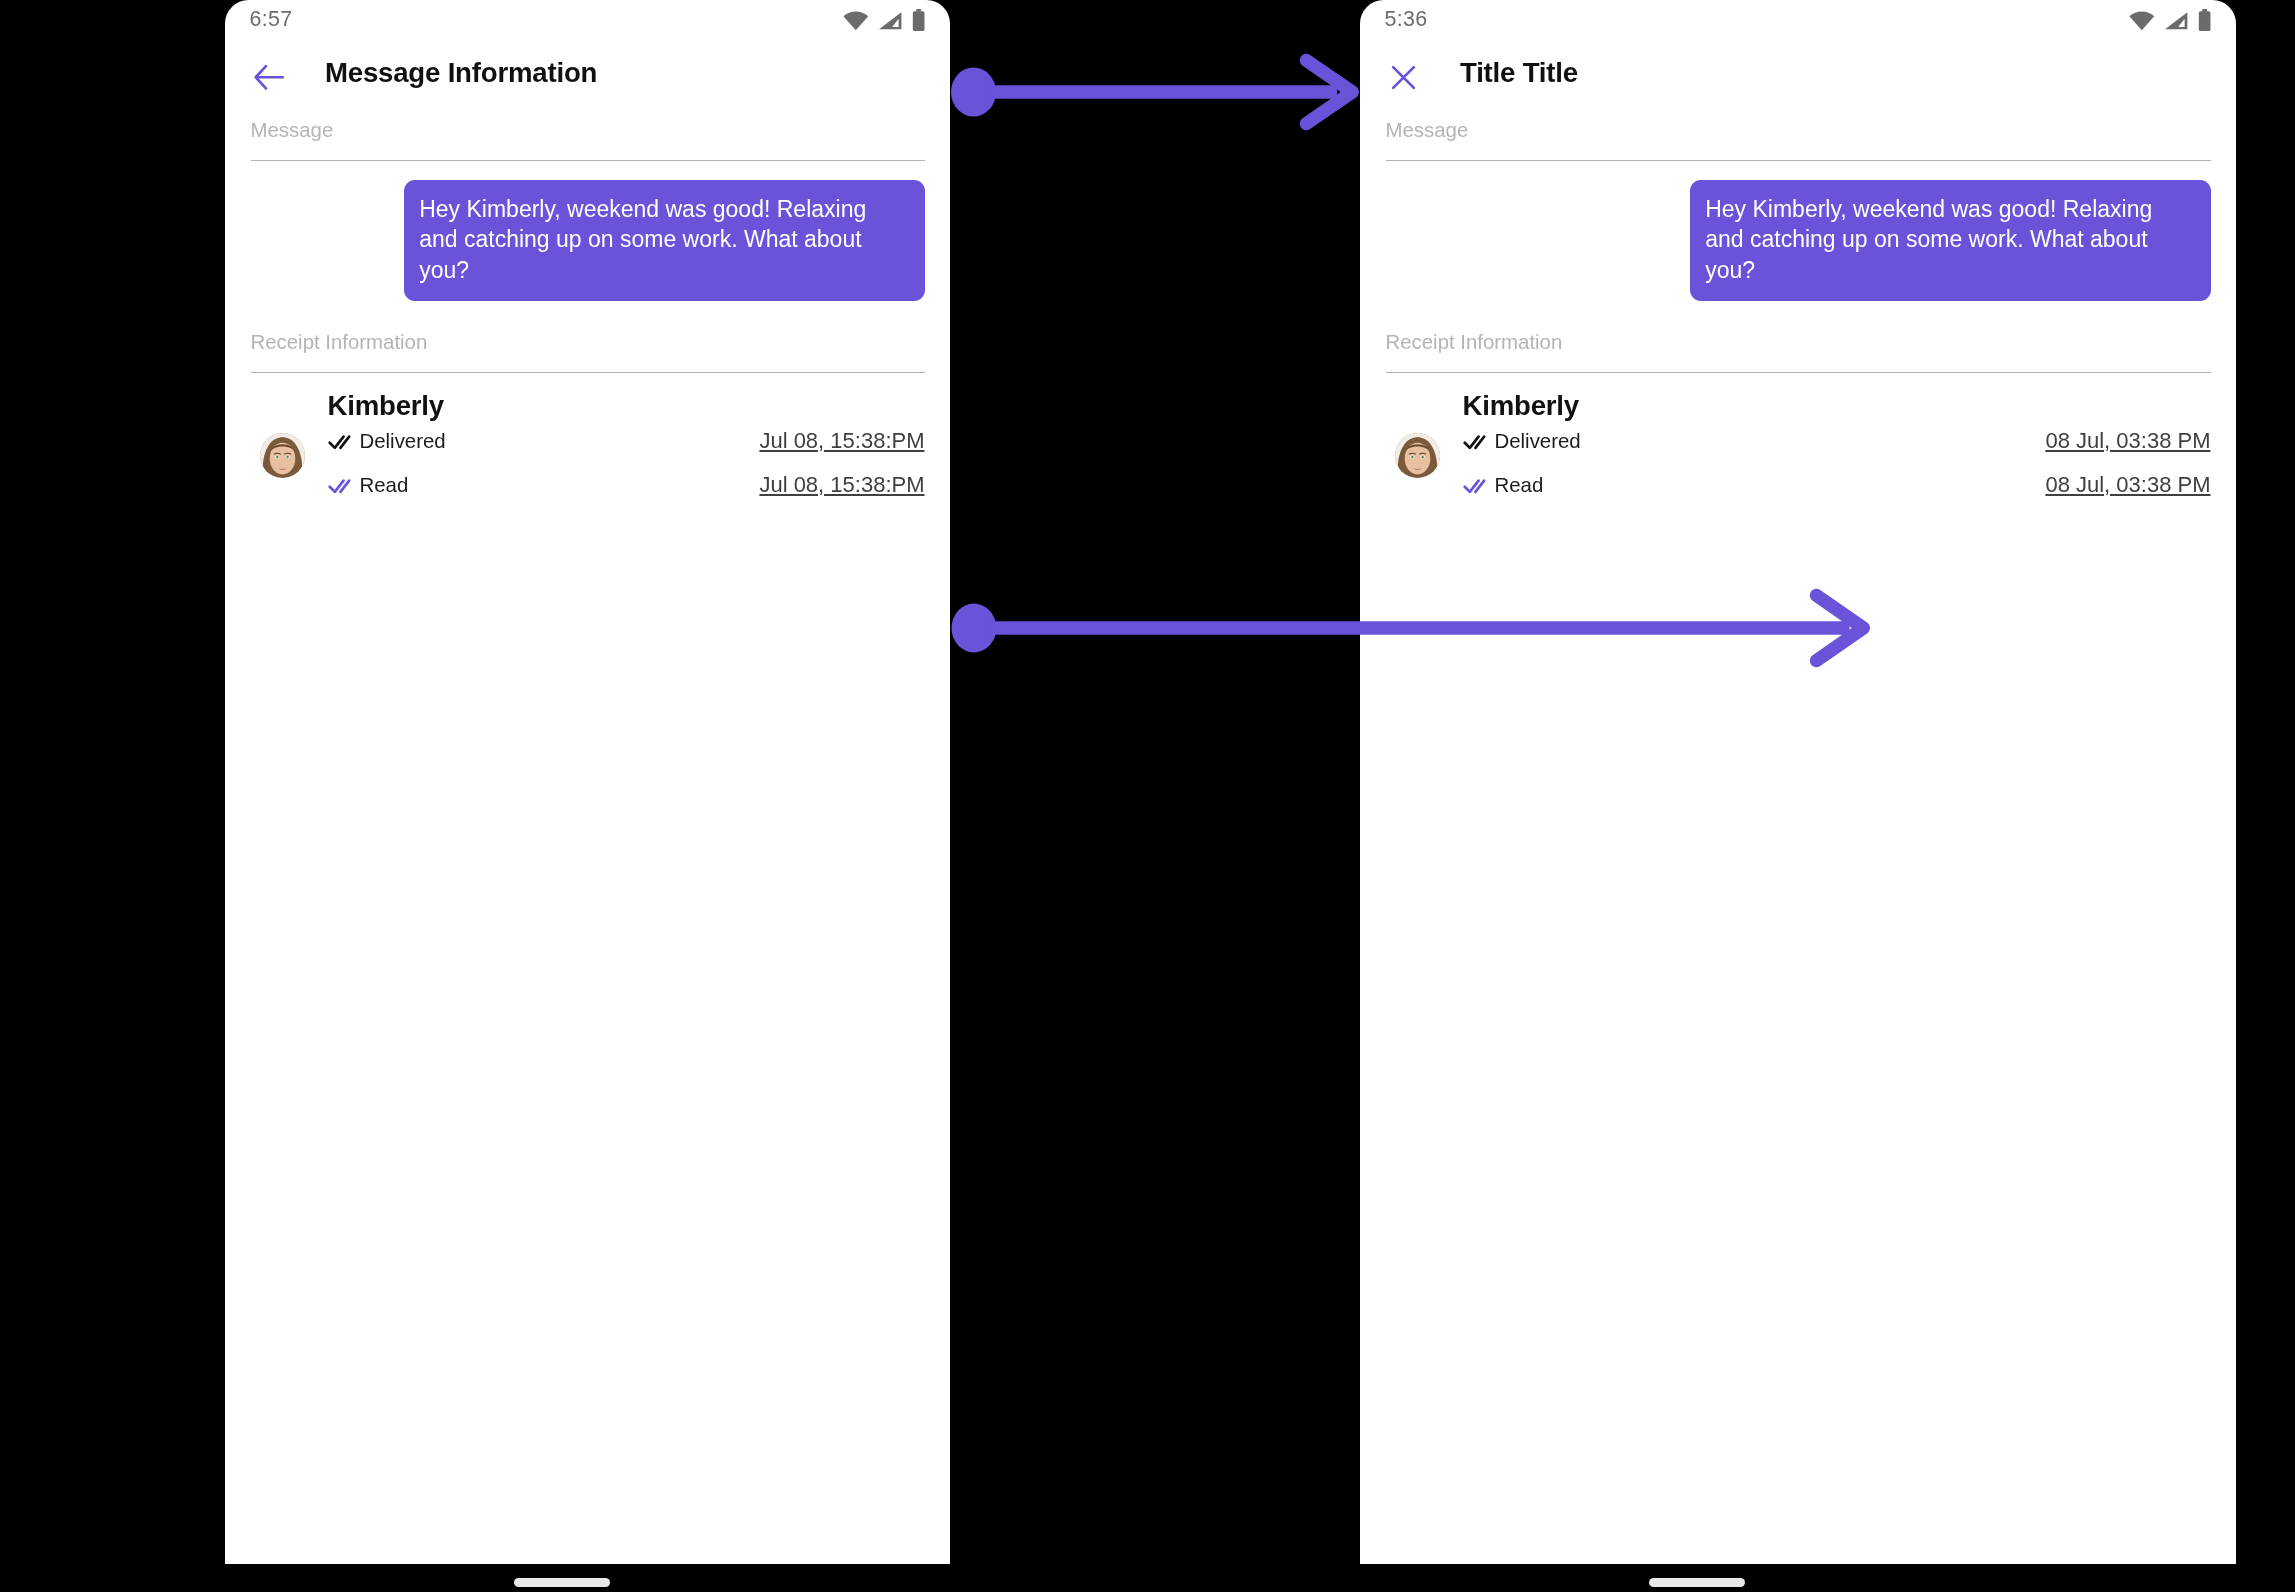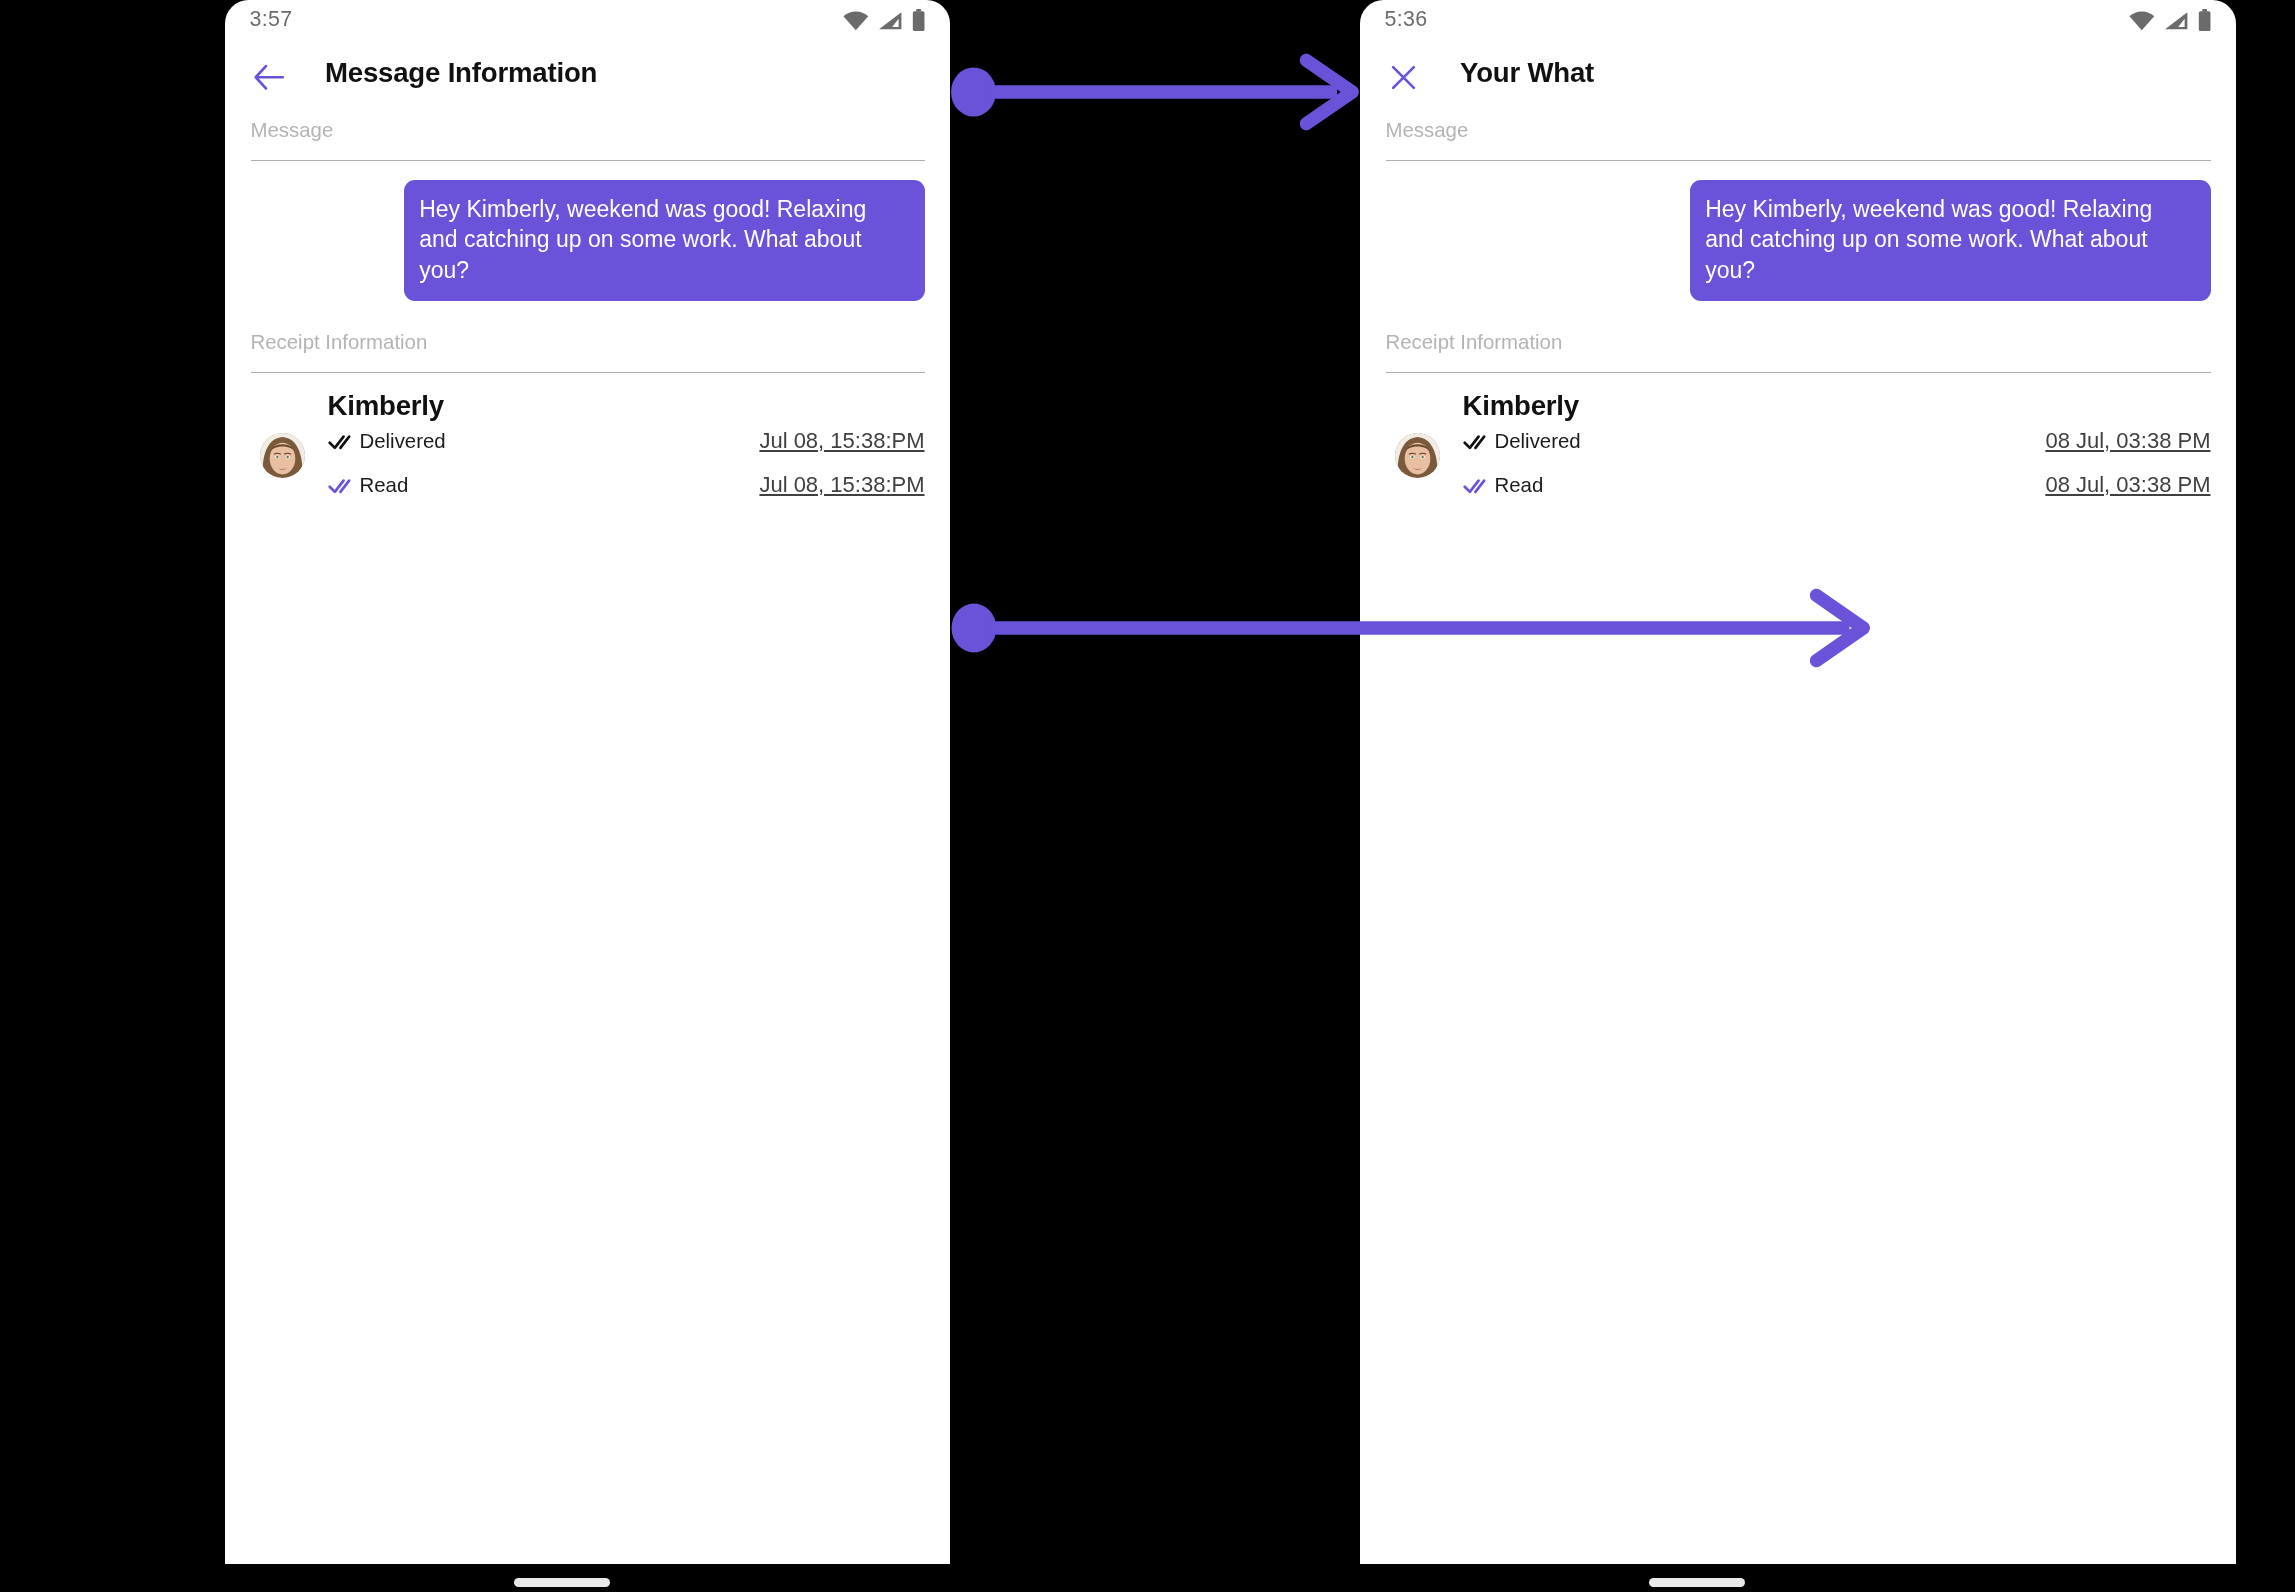--- a/index.html
+++ b/index.html
@@ -102,21 +102,21 @@
   #annot-mid  {left:949px;top:577px;width:924px;height:102px;}
 </style>
 </head>
 <body>
 
 <div class="stage">
 
   <div class="phone" id="phone-left">
 
     <div class="statusbar">
-      <div class="clock">3:57</div>
+      <div class="clock">6:57</div>
       <div class="status-icons">
         <svg class="ic-wifi" viewBox="0 0 24 18">
           <path d="M1.2 5.2 A16 16 0 0 1 22.8 5.2 L12 17.4 Z" fill="#6b6b6b"></path>
         </svg>
         <svg class="ic-signal" viewBox="0 0 24 18">
           <path d="M22 1 L22 17 L1 17 Z" fill="#6b6b6b"></path>
           <path d="M19.4 7.2 L19.4 15 L13.4 15 Z" fill="#ffffff"></path>
         </svg>
         <svg class="ic-batt" viewBox="0 0 14 22">
           <rect x="4.6" y="0" width="4.8" height="2.6" rx="0.8" fill="#6b6b6b"></rect>
@@ -218,21 +218,21 @@
         </svg>
       </div>
     </div>
 
     <div class="appbar">
       <div class="nav-btn">
         <svg width="29" height="29" viewBox="0 0 28 28">
           <path d="M4 4 L24 24 M24 4 L4 24" fill="none" stroke="#6a52d9" stroke-width="2.6" stroke-linecap="round"></path>
         </svg>
       </div>
-      <div class="appbar-title">Your What</div>
+      <div class="appbar-title">Title Title</div>
     </div>
 
     <div class="section">
       <div class="section-label">Message</div>
       <div class="rule"></div>
     </div>
 
     <div class="bubble-row">
       <div class="bubble">Hey Kimberly, weekend was good!  Relaxing and catching up on some work.  What about you?</div>
     </div>

